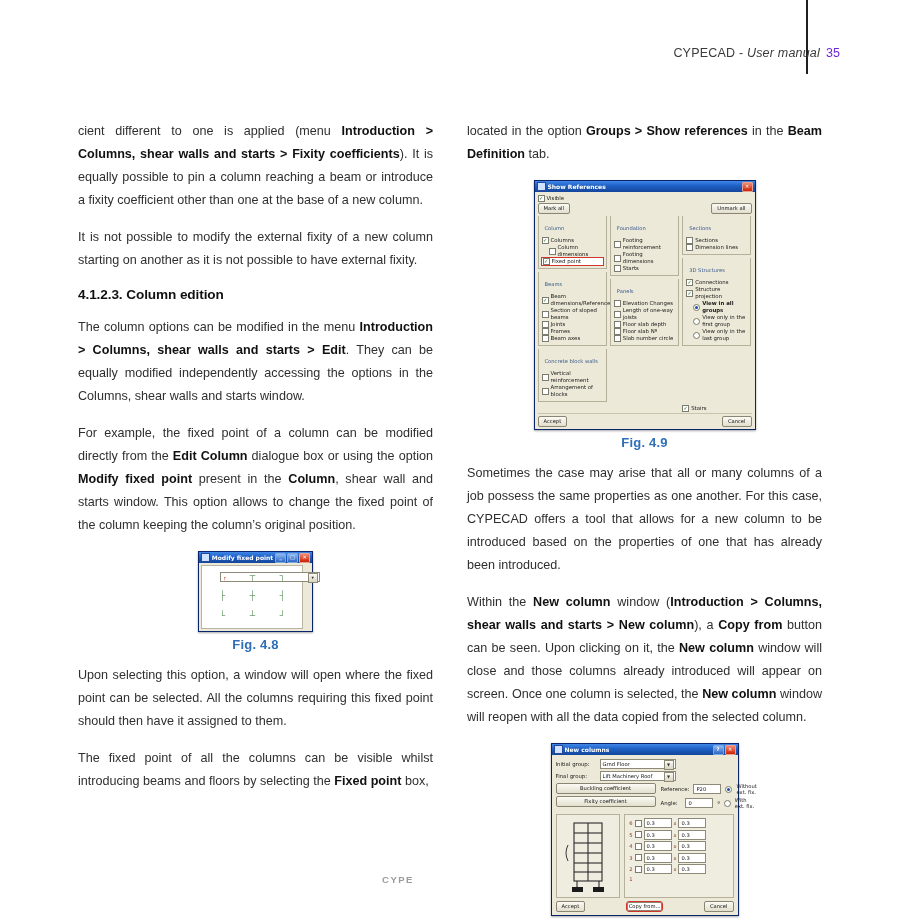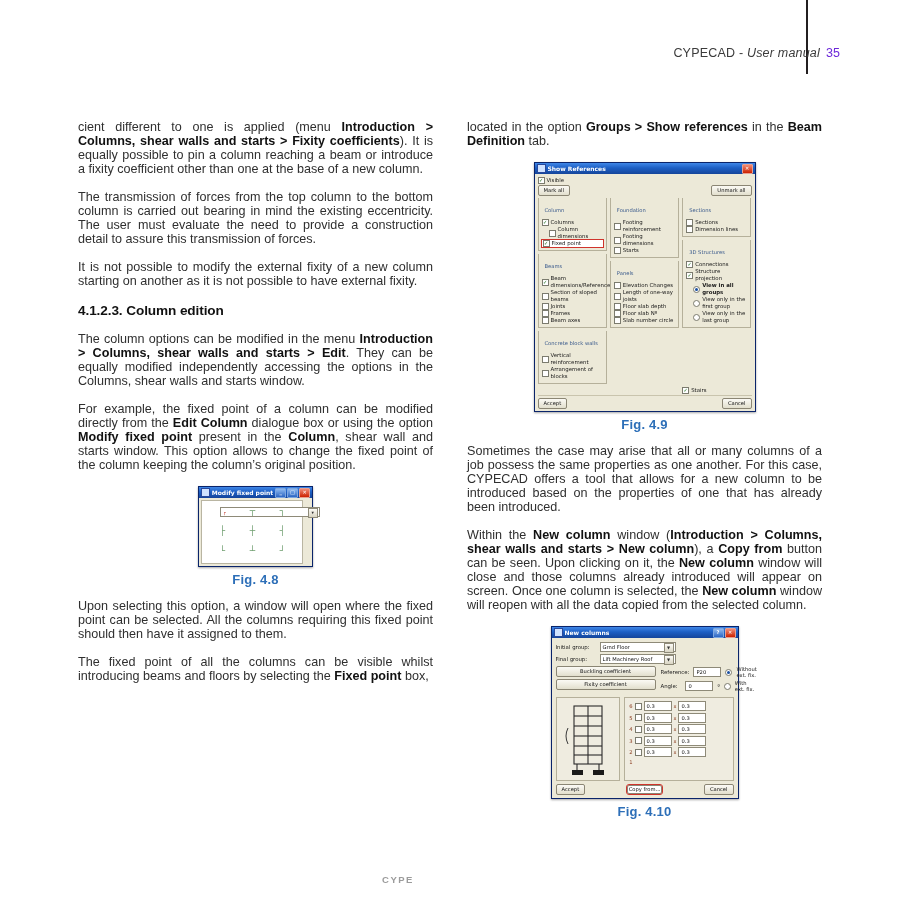--- a/index.html
+++ b/index.html
@@ -17,21 +17,21 @@
   .header-title i{font-style:italic;}
   .header-page{position:absolute;left:826px;top:46px;font-size:12.5px;color:#6d28d9;}
 
   
   .col{position:absolute;top:120px;width:355px;}
   .col-left{left:78px;}
   .col-right{left:467px;}
 
   p.body{
     margin:0 0 14px 0;
-    font-size:12.6px;line-height:14px;
+    font-size:12.6px;line-height:23px;
     text-align:justify;text-justify:inter-word;
     color:#2f2f2f;
   }
   p.body b{color:#111;font-weight:bold;}
   h3.heading{
     margin:0 0 12px 0;
     font-size:13.6px;line-height:18px;font-weight:bold;color:#111;
     letter-spacing:-.1px;
   }
   h3.heading.tight{margin-top:2px;}
@@ -157,21 +157,20 @@
   <div class="header">
     <div class="header-rule"></div>
     <div class="header-title"><span>CYPECAD - </span><i>User manual</i></div>
     <div class="header-page">35</div>
   </div>
 
   <div class="col col-left">
 
     <div id="left-paras">
         <p class="body"><span>cient different to one is applied (menu </span><b>Introduction &gt; Columns, shear walls and starts &gt; Fixity coefficients</b><span>). It is equally possible to pin a column reaching a beam or introduce a fixity coefficient other than one at the base of a new column.</span></p>
-        <p class="body"><span>The transmission of forces from the top column to the bottom column is carried out bearing in mind the existing eccentricity. The user must evaluate the need to provide a construction detail to assure this transmission of forces.</span></p>
         <p class="body"><span>It is not possible to modify the external fixity of a new column starting on another as it is not possible to have external fixity.</span></p>
       </div>
 
     <h3 class="heading">4.1.2.3. Column edition</h3>
 
     <div id="left-paras-2">
         <p class="body"><span>The column options can be modified in the menu </span><b>Introduction &gt; Columns, shear walls and starts &gt; Edit</b><span>. They can be equally modified independently accessing the options in the Columns, shear walls and starts window.</span></p>
         <p class="body"><span>For example, the fixed point of a column can be modified directly from the </span><b>Edit Column</b><span> dialogue box or using the option </span><b>Modify fixed point</b><span> present in the </span><b>Column</b><span>, shear wall and starts window. This option allows to change the fixed point of the column keeping the column’s original position.</span></p>
       </div>
 

